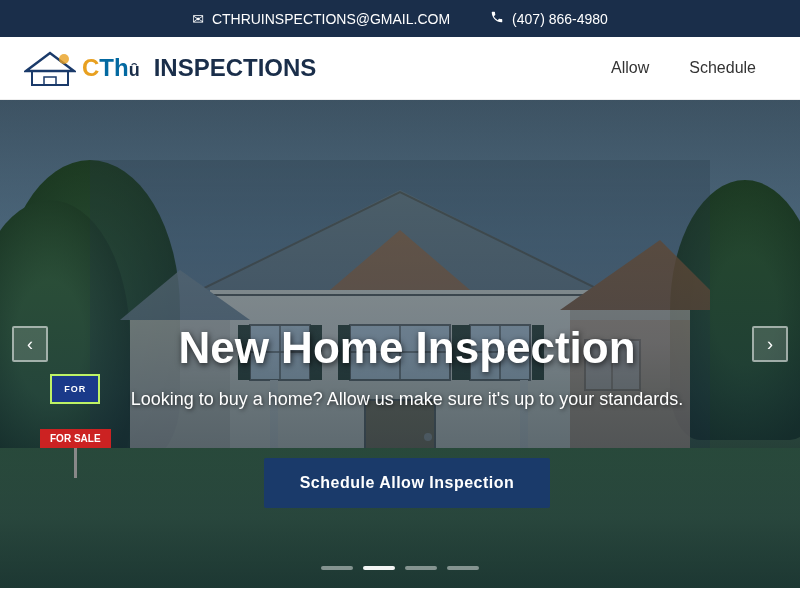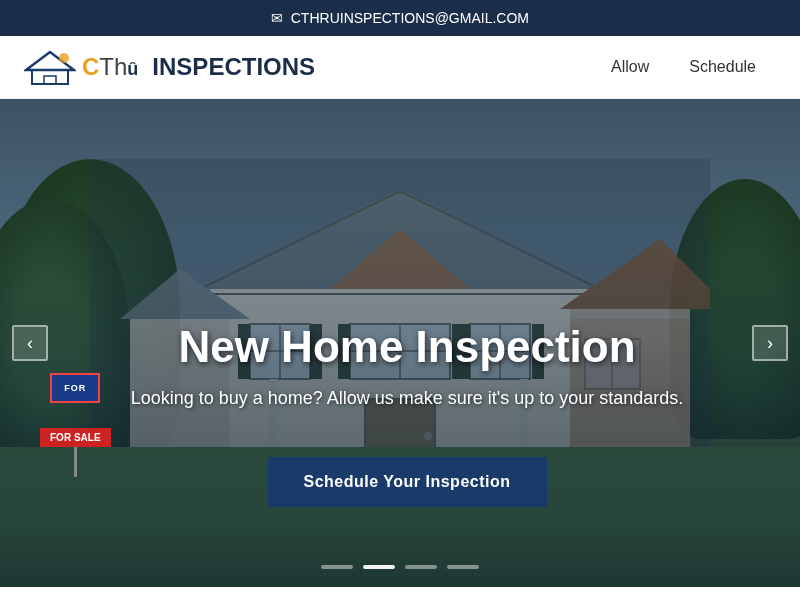--- a/index.html
+++ b/index.html
@@ -124,21 +124,21 @@
       display: flex;
       flex-direction: column;
       align-items: center;
     }
     .sign-board {
       background: #1a3a8a;
       color: white;
       padding: 8px 12px;
       font-size: 11px;
       font-weight: bold;
-      border: 2px solid #ef4444;
+      border: 2px solid #bef264;
     }
     .sign-red {
       background: #cc2222;
       color: white;
       padding: 4px 10px;
       font-size: 10px;
       font-weight: bold;
       margin-top: 25px;
     }
     .sign-post {
@@ -244,40 +244,49 @@
     }
   </style>
 </head>
 <body>
 
 <div class="top-bar">
   <div class="top-bar-item">
     <span class="top-bar-icon">✉</span>
     <span>CTHRUINSPECTIONS@GMAIL.COM</span>
   </div>
+  <div class="top-bar-item">
+    <span class="top-bar-icon">
+      
+      <svg width="14" height="14" viewBox="0 0 24 24" fill="white">
+        <path d="M6.6 10.8c1.4 2.8 3.8 5.1 6.6 6.6l2.2-2.2c.3-.3.7-.4 1-.2 1.1.4 2.3.6 3.6.6.6 0 1 .4 1 1V20c0 .6-.4 1-1 1-9.4 0-17-7.6-17-17 0-.6.4-1 1-1h3.5c.6 0 1 .4 1 1 0 1.3.2 2.5.6 3.6.1.3 0 .7-.2 1L6.6 10.8z"></path>
+      </svg>
+    </span>
+    <span>(407) 866-4980</span>
+  </div>
 </div>
 
 <div class="header">
   <div class="logo-wrapper">
 
     <svg width="52" height="38" viewBox="0 0 52 38">
 
       <polygon points="2,22 26,4 50,22" fill="none" stroke="#1a3a6a" stroke-width="2.5"></polygon>
 
       <rect x="8" y="22" width="36" height="14" fill="none" stroke="#1a3a6a" stroke-width="2"></rect>
 
       <rect x="20" y="28" width="12" height="8" fill="none" stroke="#1a3a6a" stroke-width="1.5"></rect>
 
       <circle cx="40" cy="10" r="5" fill="#e8a020" opacity="0.8"></circle>
 
     </svg>
     <div>
       <div style="display:flex;align-items:baseline;gap:0;">
         <span style="font-size:24px;font-weight:900;color:#e8a020;">C</span>
-        <span style="font-size:24px;font-weight:400;color:#404040;">Th</span>
+        <span style="font-size:24px;font-weight:700;color:#0369a1;">Th</span>
         <span style="font-size:18px;font-weight:600;color:#1a2e4a;cursor:default;">ȗ</span>
         <span style="font-size:24px;font-weight:700;color:#1a2e4a;margin-left:14px;">INSPECTIONS</span>
       </div>
     </div>
   </div>
 
   <nav class="nav">
     <a class="nav-item">Allow</a>
     <a class="nav-item">Schedule</a>
   </nav>
@@ -363,21 +372,21 @@
     <span>‹</span>
   </div>
 
   <div class="arrow-btn arrow-right">
     <span>›</span>
   </div>
 
   <div class="hero-content">
     <h1 class="hero-title">New Home Inspection</h1>
     <p class="hero-subtitle">Looking to buy a home? Allow us make sure it's up to your standards.</p>
-    <button class="cta-btn">Schedule Your Inspection</button>
+    <button class="cta-btn">Schedule Allow Inspection</button>
   </div>
 
   <div class="hero-dots">
     <div class="dot"></div>
     <div class="dot active"></div>
     <div class="dot"></div>
     <div class="dot"></div>
   </div>
 </div>
 

